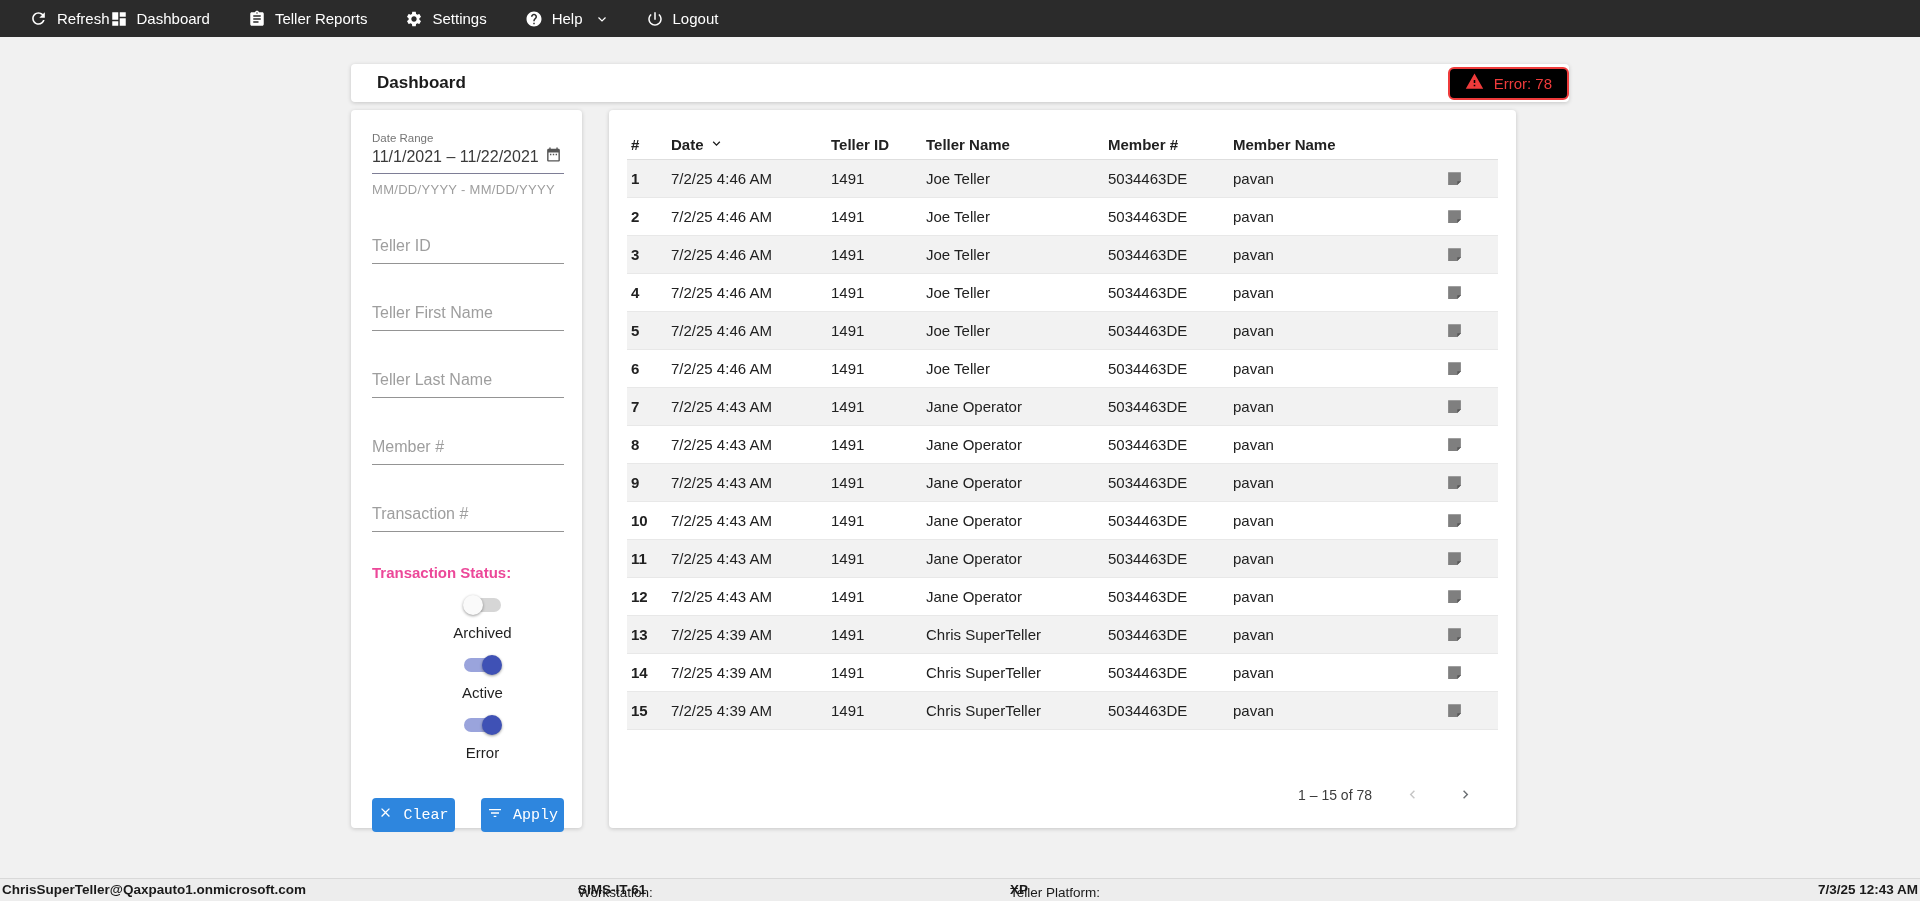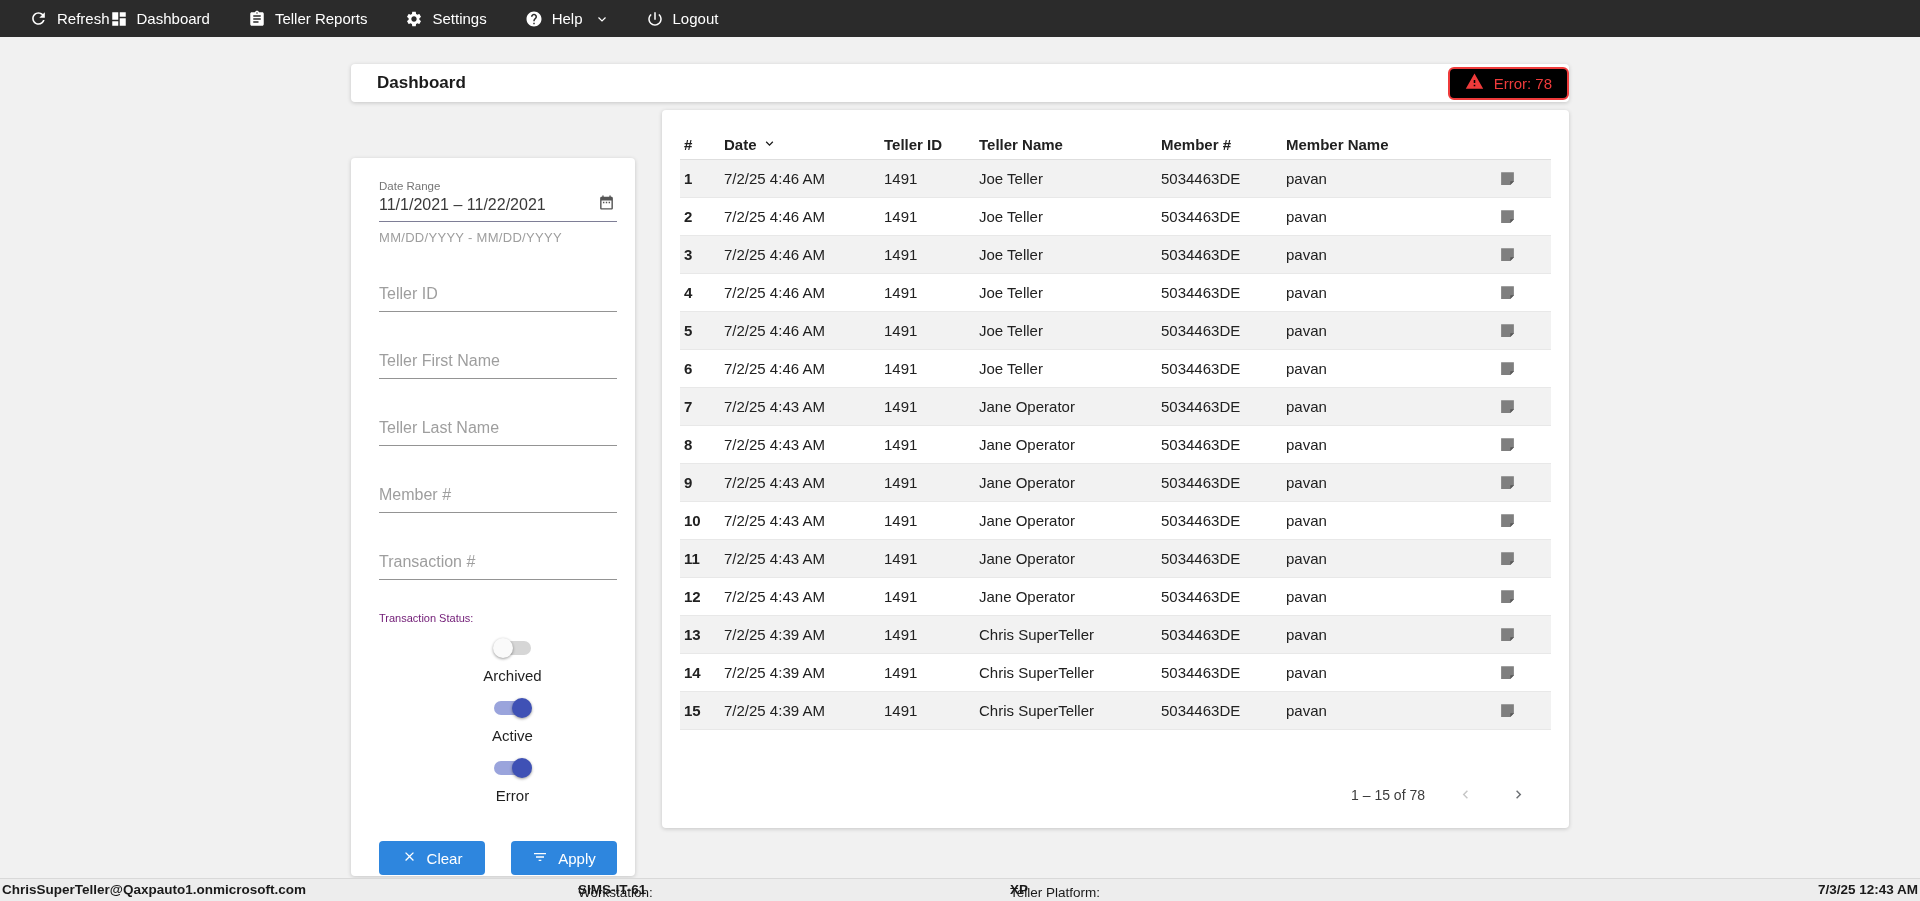--- a/index.html
+++ b/index.html
@@ -30,42 +30,42 @@
     padding-left:26px; position:relative; margin-bottom:8px;
   }
   .page-title{font-size:17px; font-weight:bold; color:#1b1b1b;}
   .error-badge{
     display:flex; align-items:center; gap:10px; border:2px solid var(--error);
     border-radius:6px; height:33px; padding:0 15px; background:#000000; color:var(--error);
     font-size:15px; margin-right:0; cursor:pointer;
   }
   .cols{display:flex; gap:27px; align-items:flex-start;}
   
-  .sidebar{width:284px; height:718px; padding:22px 18px 0 28px;margin-top:48px;}
+  .sidebar{width:231px; height:718px; padding:22px 18px 0 21px;}
   .f-label{font-size:11.5px; color:var(--muted);}
   .date-value-row{display:flex; align-items:center; justify-content:space-between;
     border-bottom:1px solid #7e7e96; padding:2px 2px 6px 0;}
   .date-value{font-size:16px; color:#3a3a3a;}
   .date-hint{font-size:13px; color:var(--placeholder); margin-top:8px; letter-spacing:.3px;}
   .mat-input{display:block; width:100%; border:none; border-bottom:1px solid #949494;
     background:transparent; font-size:16px; color:#3a3a3a; padding:4px 0 8px 0; outline:none;
     margin-top:36px; font-family:"Liberation Sans", sans-serif;}
   .mat-input::placeholder{color:var(--placeholder); opacity:1;}
-  .status-label{font-size:11px; color:#701a75; margin-top:32px;}
+  .status-label{font-size:15px; color:#ec4899; margin-top:32px;font-weight:bold;}
   .toggle-row{display:flex; align-items:center; gap:12px; margin:17px 0 0 29px; cursor:pointer;flex-direction:column;}
   .toggle{width:37px; height:14px; border-radius:8px; background:#d6d6d6; position:relative; flex:0 0 auto;}
   .toggle .thumb{width:20px; height:20px; border-radius:50%; background:#fafafa; position:absolute;
     top:-3px; left:-1px; box-shadow:0 1px 3px rgba(0,0,0,.4);}
   .toggle.on{background:var(--indigo-track);}
   .toggle.on .thumb{left:18px; background:var(--indigo);}
   .tog-label{font-size:15px; color:#1f1f1f;}
   .btn-row{display:flex; gap:26px; margin-top:37px;}
   .btn{display:flex; align-items:center; justify-content:center; gap:10px; width:111px; height:34px;
     background:var(--accent); color:#fff; border:none; border-radius:4px; font-size:15px;
-    cursor:pointer; font-family:Liberation Sans, sans-serif;}
+    cursor:pointer; font-family:Liberation Mono, monospace;}
   
   .table-card{width:907px; height:718px; padding:20px 18px 0 18px; position:relative;}
   .tgrid{display:grid; grid-template-columns:40px 160px 95px 182px 125px 1fr 60px; align-items:center;}
   .thead{height:30px; border-bottom:1px solid #dedede; font-weight:bold; font-size:15px;}
   .thead .hcell{padding-left:4px;}
   .th-date{display:flex; align-items:center; gap:5px; cursor:pointer;}
   .trow{height:38px; border-bottom:1px solid #e8e8e8; font-size:15px; cursor:pointer;}
   .trow:nth-child(odd){background:var(--stripe);}
   .trow .cell{padding-left:4px; white-space:nowrap;}
   .c-num{font-weight:bold;}

